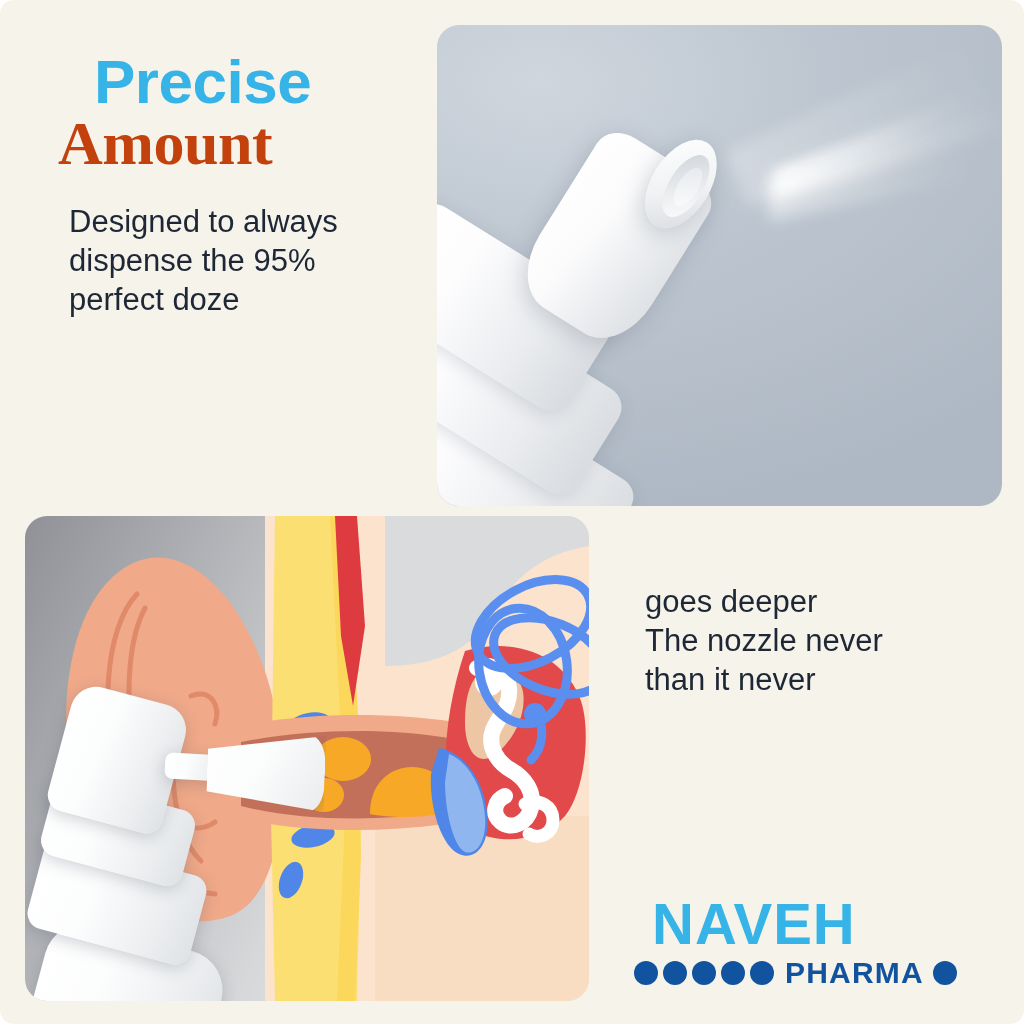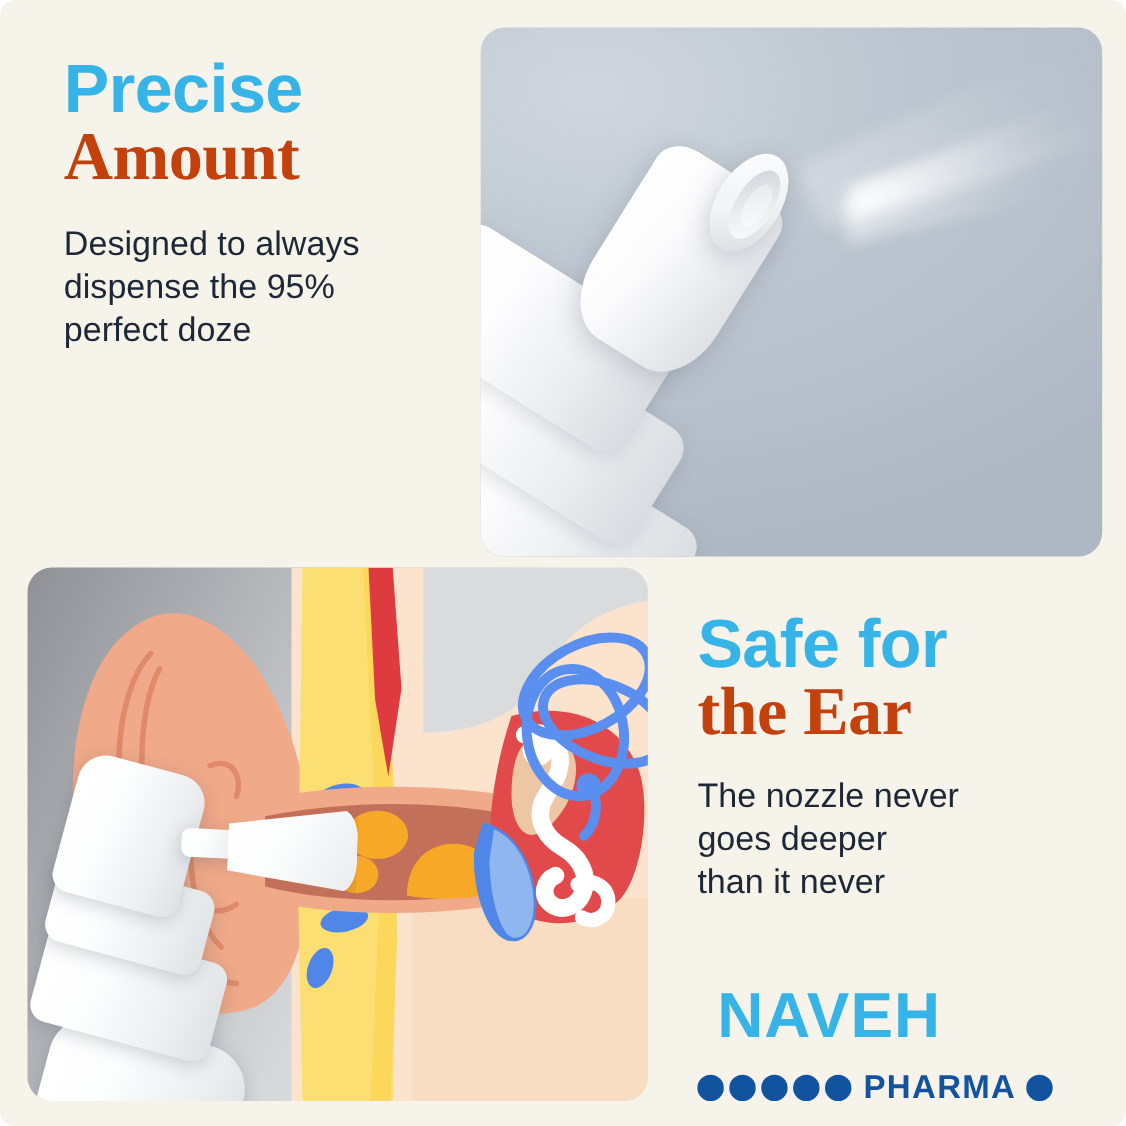--- a/index.html
+++ b/index.html
@@ -22,25 +22,25 @@
 
   
   .txt-block { position: absolute; }
 
   .headline {
     margin: 0;
     font-weight: bold;
     letter-spacing: -0.5px;
     line-height: 0.98;
   }
-  .headline .l1 { display:block; color: #36b3e7; }
+  .headline .l1 { display:block; color: #36b3e7; margin-left: 36px; }
   .headline .l2 { display:block; color: #c2410c; font-family: Liberation Serif, serif; }
 
   .subcopy {
-    margin: 0;
+    margin: 11px;
     color: #1d2735;
     line-height: 1.26;
     font-weight: 400;
   }
   .subcopy span { display: block; }
 
   #block-precise { left: 58px; top: 52px; width: 360px; }
   #block-precise .headline { font-size: 62px; }
   #block-precise .subcopy  { font-size: 31px; margin-top: 28px; }
 
@@ -151,21 +151,21 @@
     font-weight: bold;
     color: #36b3e7;
     letter-spacing: 1px;
     line-height: 1;
     display: block;
     margin-left: 18px;
   }
   #logo-row {
     display: flex;
     align-items: center;
-    margin-top: 21px;
+    margin-top: 5px;
     gap: 5px;
   }
   .dot {
     width: 24px; height: 24px;
     border-radius: 50%;
     background: #12539f;
     flex: 0 0 auto;
   }
   #logo-pharma {
     font-size: 30px;
@@ -280,27 +280,23 @@
 
     <div class="eb" id="eb-bottle"></div>
     <div class="eb" id="eb-ring2"></div>
     <div class="eb" id="eb-ring1"></div>
     <div class="eb" id="eb-head"></div>
     <div class="eb" id="eb-stem"></div>
     <div class="eb" id="eb-tip"></div>
   </div>
 
   <div class="txt-block" id="block-safe">
-    <h1 class="headline">
-      <span class="l1">Safe for</span>
-      <span class="l2">the Ear</span>
-    </h1>
     <p class="subcopy">
+      <span>goes deeper</span>
       <span>The nozzle never</span>
-      <span>goes deeper</span>
       <span>than it never</span>
     </p>
   </div>
 
   <div id="logo">
     <span id="logo-word">NAVEH</span>
     <div id="logo-row">
       <span class="dot"></span>
       <span class="dot"></span>
       <span class="dot"></span>

